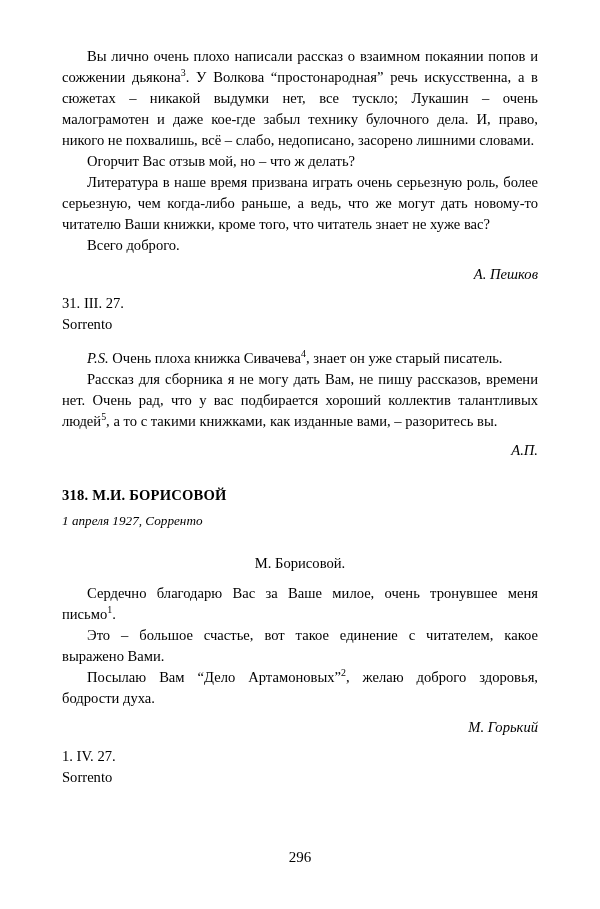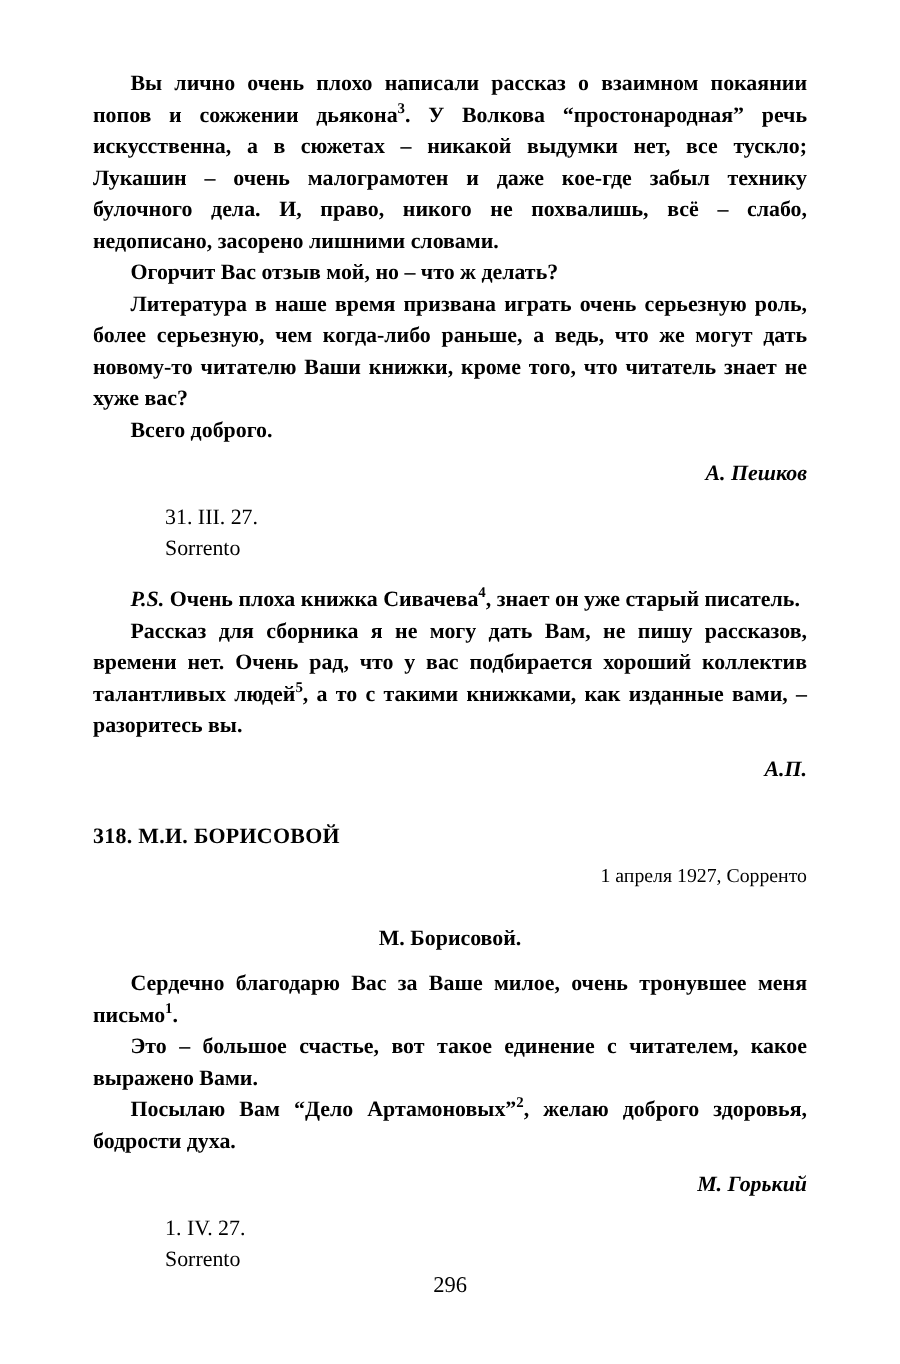--- a/index.html
+++ b/index.html
@@ -24,52 +24,51 @@
   .body-text {
     font-size: 14.6px;
     line-height: 1.44;
     text-align: justify;
     text-justify: inter-word;
     hyphens: none;
   }
   p {
     margin: 0;
     text-indent: 25px;
-    font-weight: bold;
   }
   sup {
     font-size: 0.68em;
     vertical-align: super;
     line-height: 0;
   }
   .signature {
     text-align: right;
     font-style: italic;
     text-indent: 0;
     margin-top: 8px;
   }
   .sig-block {
     text-indent: 0;
     margin-top: 8px;
   }
   .sig-block div {
     line-height: 1.42;
-    margin-left: 48px;
   }
   .spacer-sm { height: 9px; }
   .spacer-md { height: 14px; }
   .letter-heading {
     text-align: left;
     font-weight: bold;
     font-size: 14.6px;
     letter-spacing: 0.2px;
     margin-top: 26px;
   }
   .letter-date {
-    text-align: right;
+    text-align: left;
+    font-style: italic;
     font-size: 13.2px;
     margin-top: 9px;
   }
   .addressee {
     text-align: center;
     margin-top: 24px;
     text-indent: 0;
     font-size: 14.6px;
   }
   .ps-lead {

